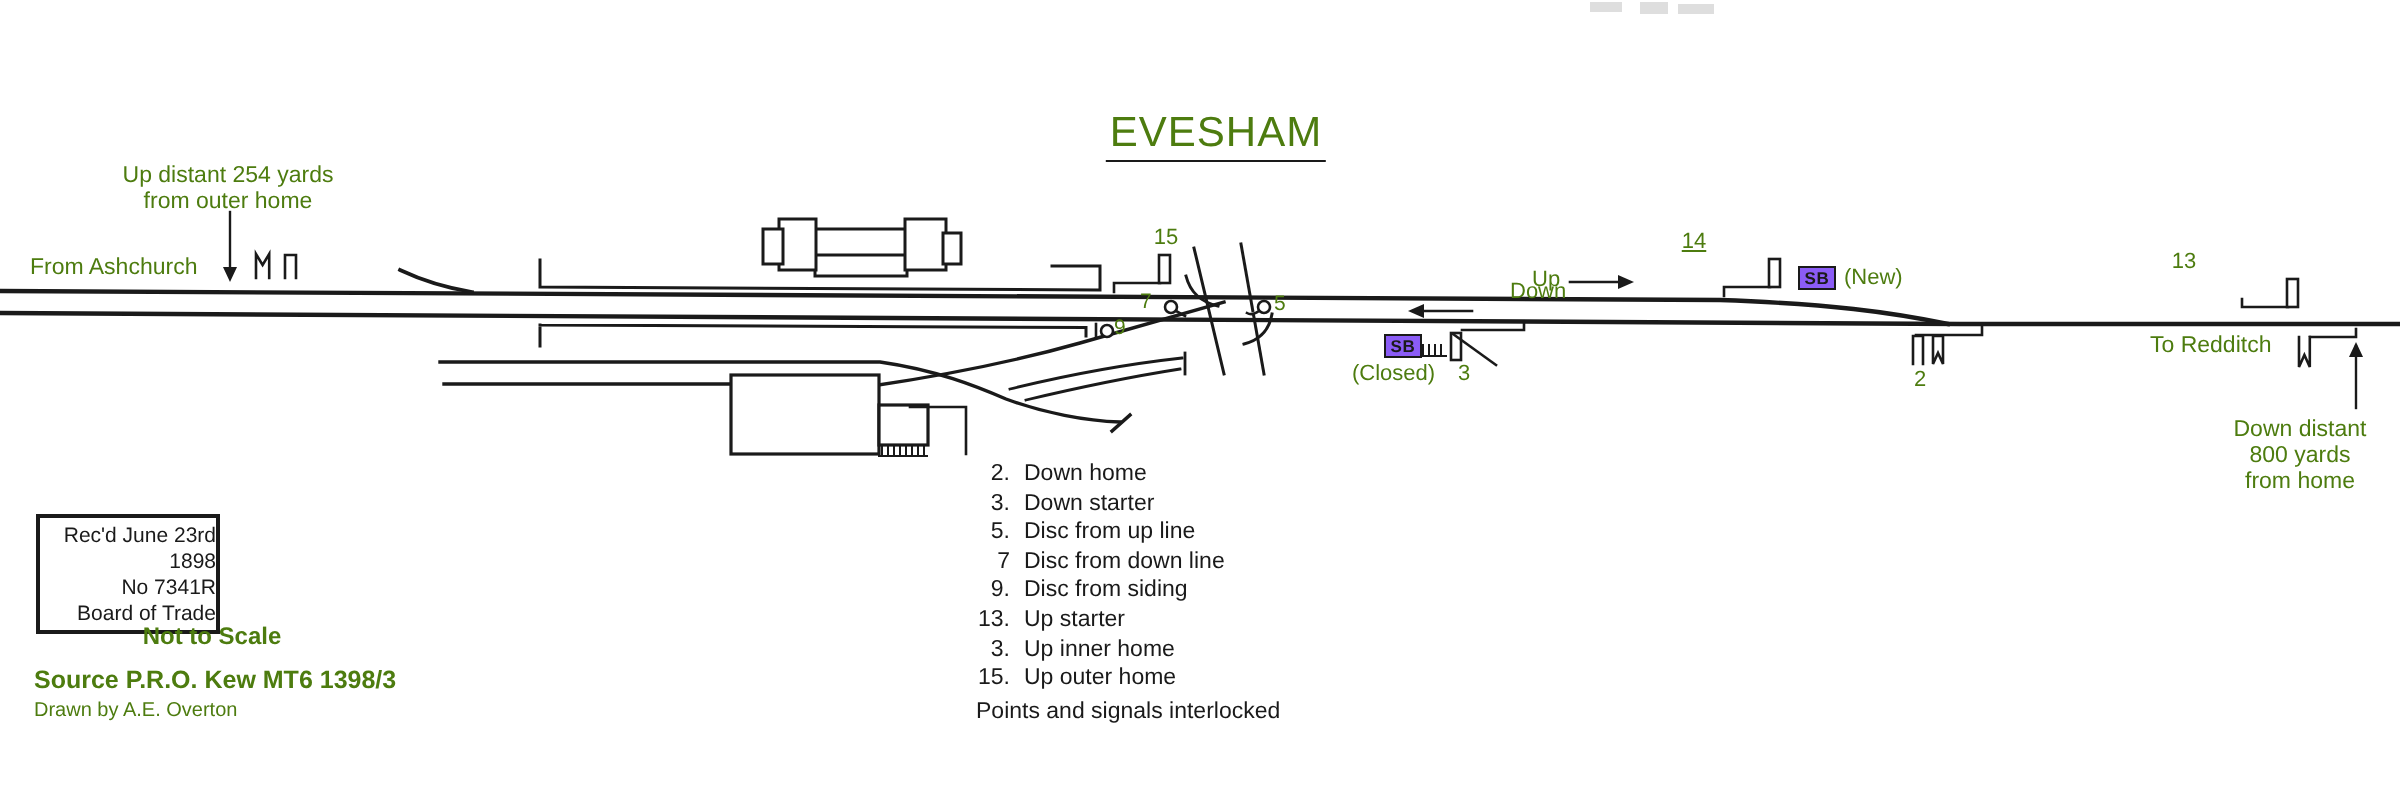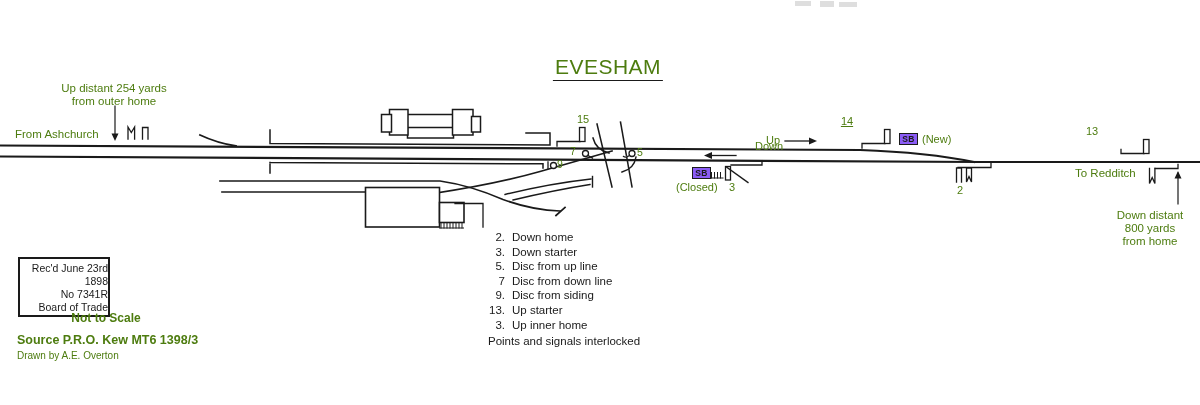--- a/index.html
+++ b/index.html
@@ -226,20 +226,24 @@
         <span>Disc from siding</span>
       </div>
     <div class="row">
         <span class="num">13.</span>
         <span>Up starter</span>
       </div>
     <div class="row">
         <span class="num">3.</span>
         <span>Up inner home</span>
       </div>
+    <div class="row">
+        <span class="num">15.</span>
+        <span>Up outer home</span>
+      </div>
     <div class="footer">Points and signals interlocked</div>
   </div>
 
   <div class="stamp">
     <div>Rec'd June 23rd</div>
     <div>1898</div>
     <div>No 7341R</div>
     <div>Board of Trade</div>
   </div>
   <div class="lbl bold center" style="left:62px;top:312px;font-size:12px;margin-left:44px;">Not to Scale</div>

